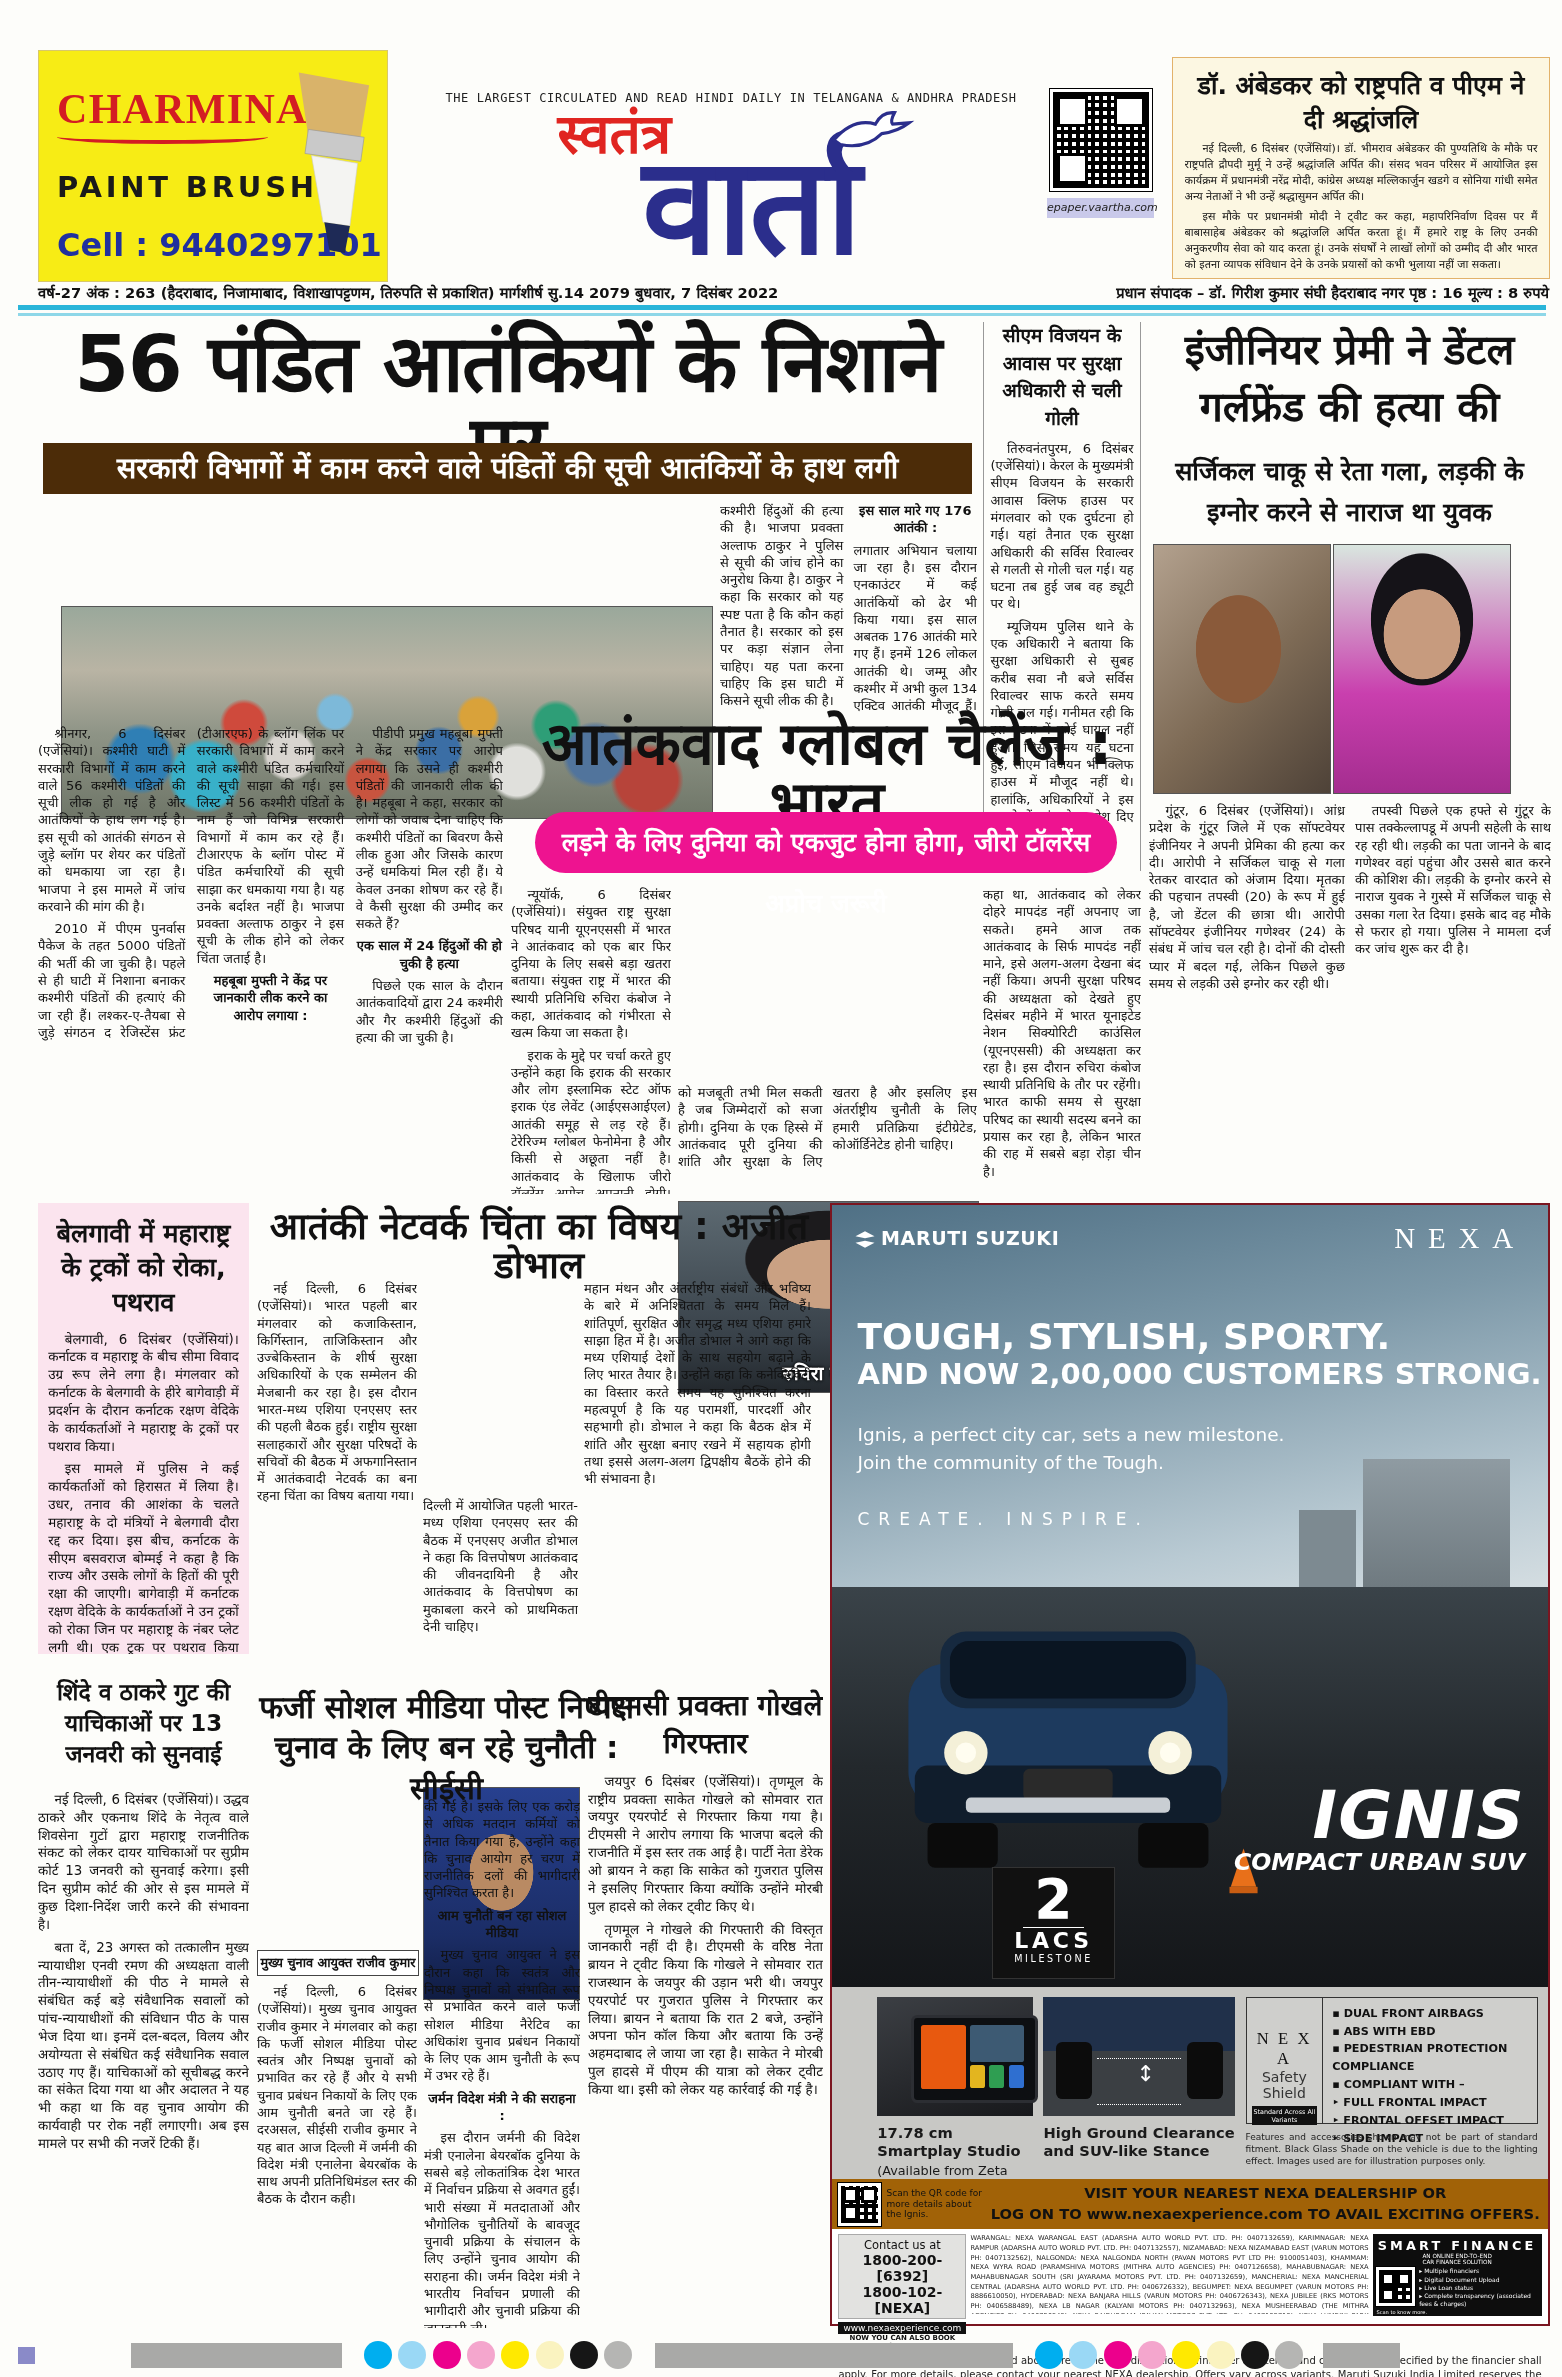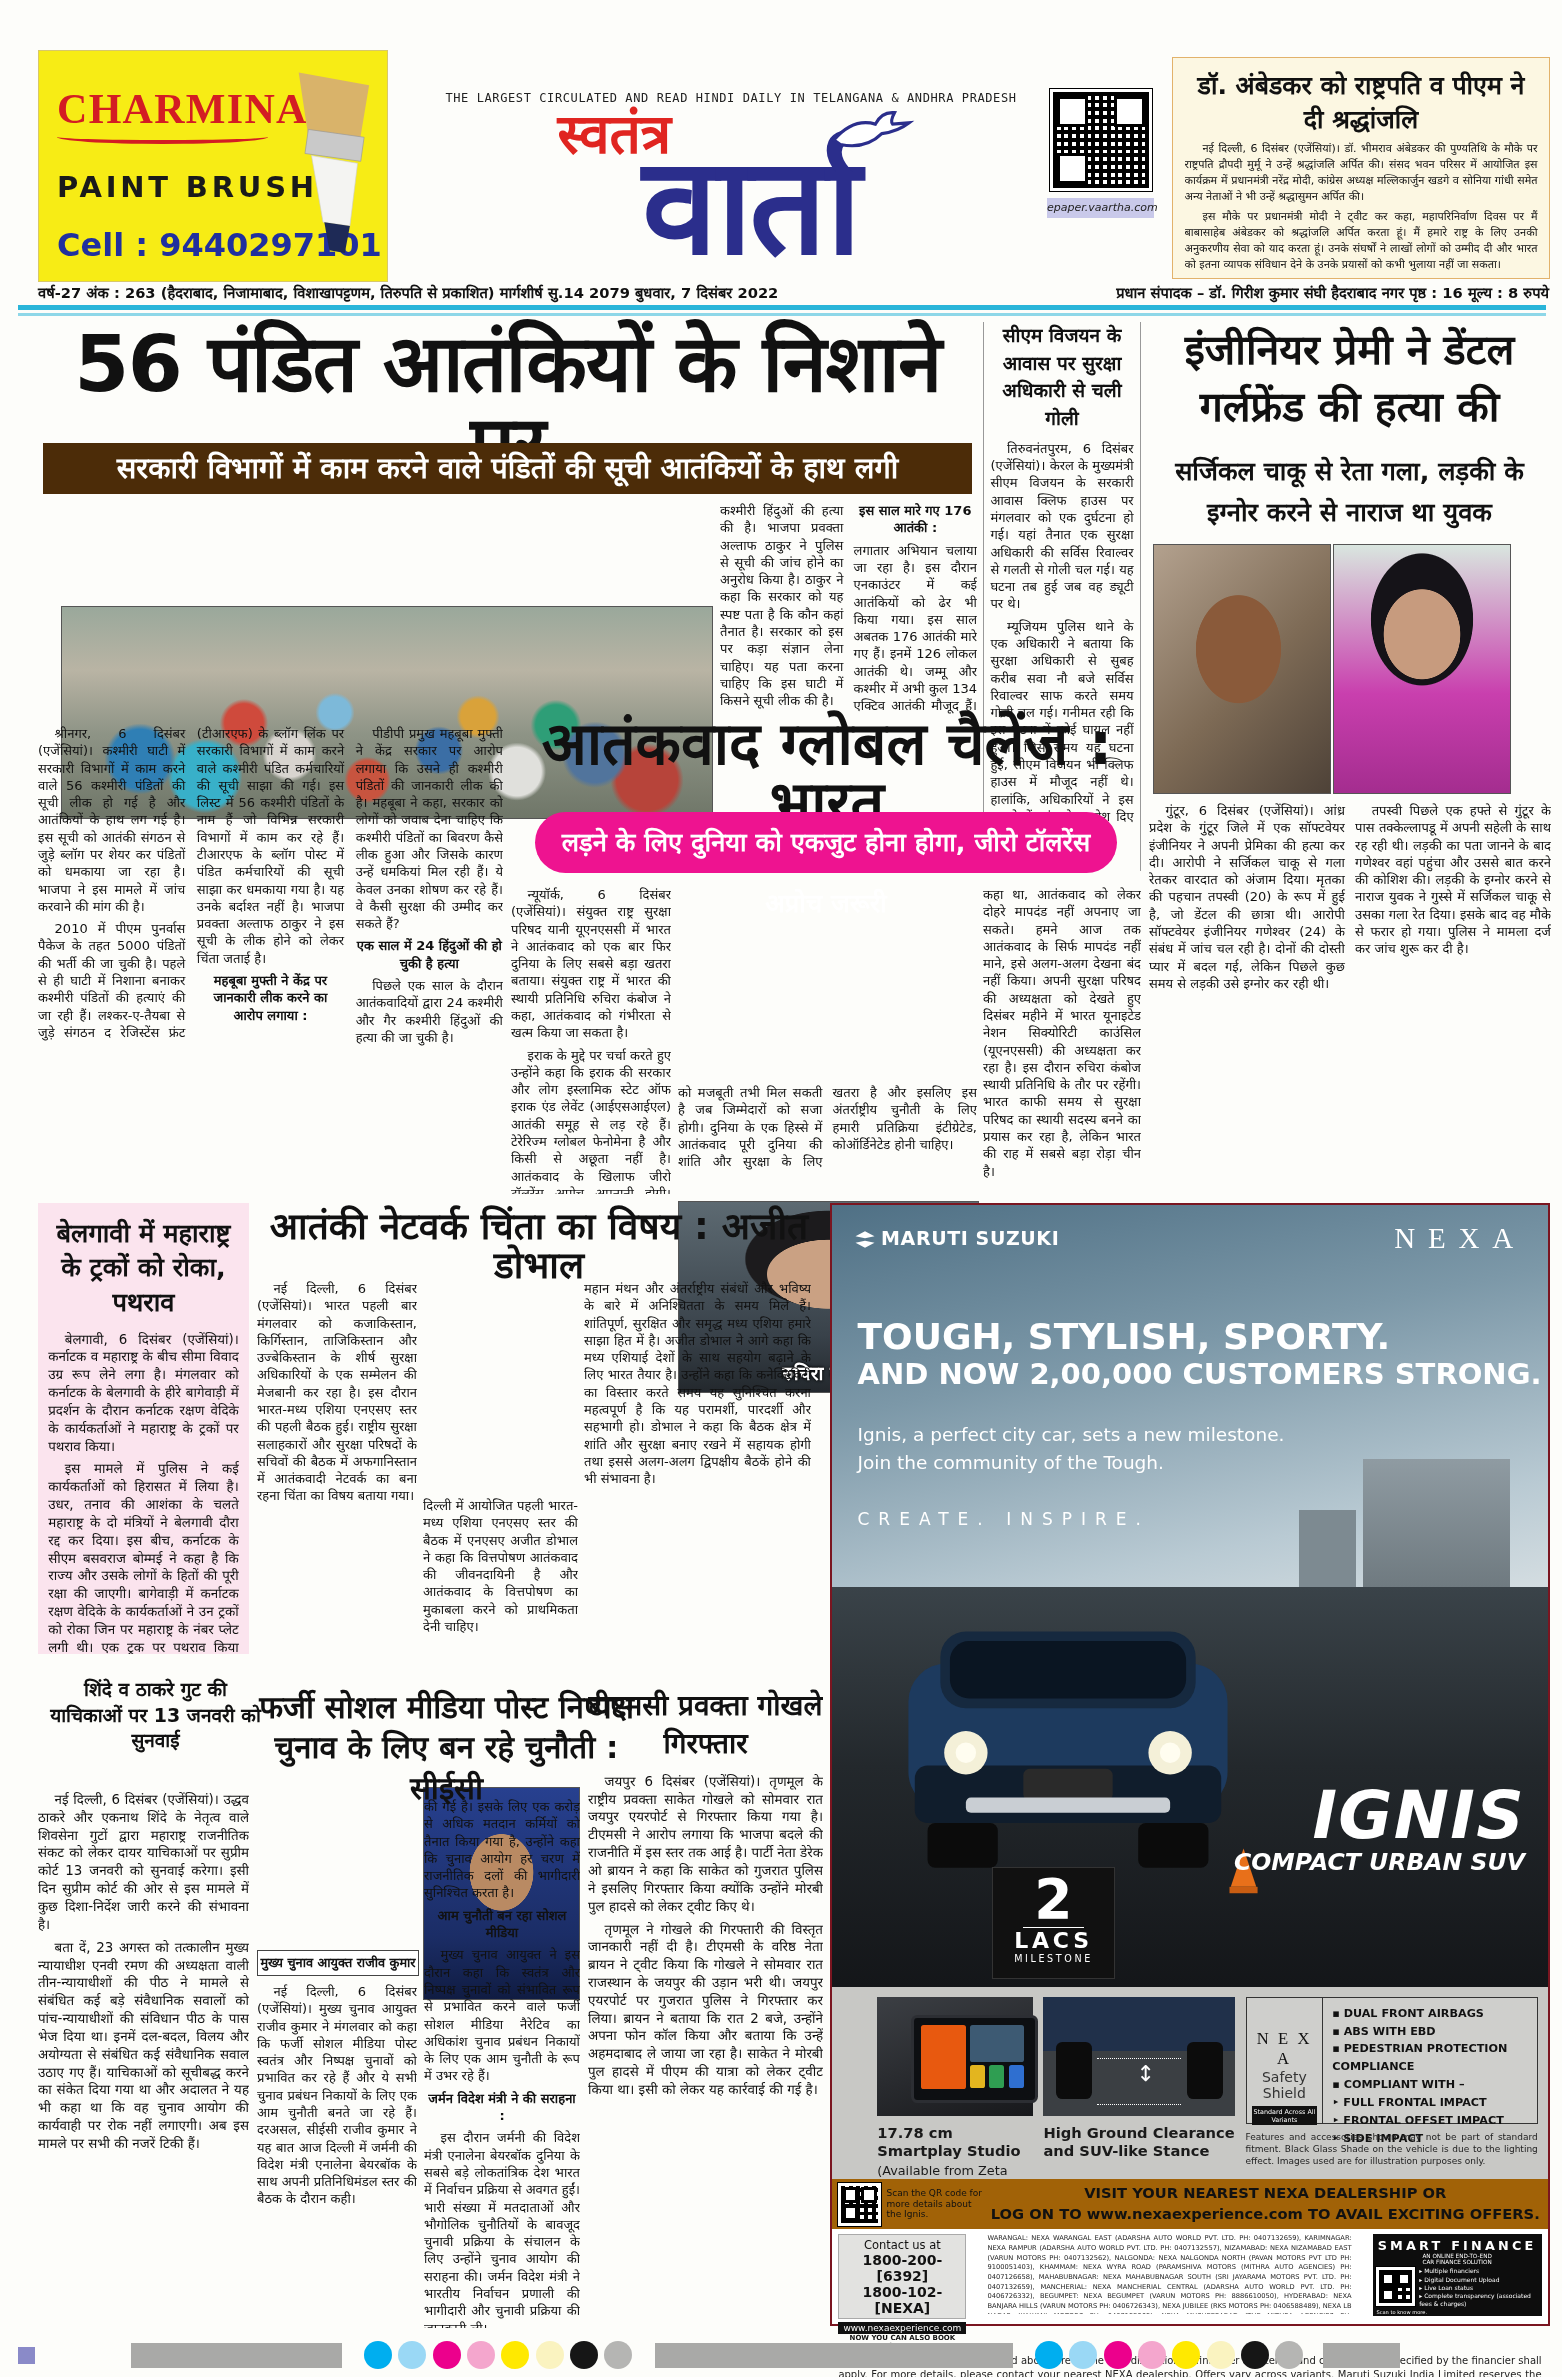--- a/index.html
+++ b/index.html
@@ -226,21 +226,21 @@
     <p class="pg">नई दिल्ली, 6 दिसंबर (एजेंसियां)। भारत पहली बार मंगलवार को कजाकिस्तान, किर्गिस्तान, ताजिकिस्तान और उज्बेकिस्तान के शीर्ष सुरक्षा अधिकारियों के एक सम्मेलन की मेजबानी कर रहा है। इस दौरान भारत-मध्य एशिया एनएसए स्तर की पहली बैठक हुई। राष्ट्रीय सुरक्षा सलाहकारों और सुरक्षा परिषदों के सचिवों की बैठक में अफगानिस्तान में आतंकवादी नेटवर्क का बना रहना चिंता का विषय बताया गया।</p>
   </div>
   <div class="abs photo face-photo blue" style="left:423px;top:1280px;width:155px;height:211px;"></div>
   <div class="abs hbody clip" style="left:423px;top:1497px;width:155px;height:157px;">
     <p>दिल्ली में आयोजित पहली भारत-मध्य एशिया एनएसए स्तर की बैठक में एनएसए अजीत डोभाल ने कहा कि वित्तपोषण आतंकवाद की जीवनदायिनी है और आतंकवाद के वित्तपोषण का मुकाबला करने को प्राथमिकता देनी चाहिए।</p>
   </div>
   <div class="abs hbody clip" style="left:584px;top:1280px;width:227px;height:374px;">
     <p>महान मंथन और अंतर्राष्ट्रीय संबंधों और भविष्य के बारे में अनिश्चितता के समय मिले हैं। शांतिपूर्ण, सुरक्षित और समृद्ध मध्य एशिया हमारे साझा हित में है। अजीत डोभाल ने आगे कहा कि मध्य एशियाई देशों के साथ सहयोग बढ़ाने के लिए भारत तैयार है। उन्होंने कहा कि कनेक्टिविटी का विस्तार करते समय यह सुनिश्चित करना महत्वपूर्ण है कि यह परामर्शी, पारदर्शी और सहभागी हो। डोभाल ने कहा कि बैठक क्षेत्र में शांति और सुरक्षा बनाए रखने में सहायक होगी तथा इससे अलग-अलग द्विपक्षीय बैठकें होने की भी संभावना है।</p>
   </div>
 
-  <div class="abs colhead" style="left:50px;top:1677px;width:211px;font-size:19px;line-height:1.35;font-weight:900;">शिंदे व ठाकरे गुट की याचिकाओं पर 13 जनवरी को सुनवाई</div>
+  <div class="abs colhead" style="left:38px;top:1677px;width:211px;font-size:23px;line-height:1.35;font-weight:900;">शिंदे व ठाकरे गुट की याचिकाओं पर 13 जनवरी को सुनवाई</div>
   <div class="abs hbody clip" style="left:38px;top:1791px;width:211px;height:538px;font-size:13.4px;">
     <p class="pg">नई दिल्ली, 6 दिसंबर (एजेंसियां)। उद्धव ठाकरे और एकनाथ शिंदे के नेतृत्व वाले शिवसेना गुटों द्वारा महाराष्ट्र राजनीतिक संकट को लेकर दायर याचिकाओं पर सुप्रीम कोर्ट 13 जनवरी को सुनवाई करेगा। इसी दिन सुप्रीम कोर्ट की ओर से इस मामले में कुछ दिशा-निर्देश जारी करने की संभावना है।</p>
     <p class="pg">बता दें, 23 अगस्त को तत्कालीन मुख्य न्यायाधीश एनवी रमण की अध्यक्षता वाली तीन-न्यायाधीशों की पीठ ने मामले से संबंधित कई बड़े संवैधानिक सवालों को पांच-न्यायाधीशों की संविधान पीठ के पास भेज दिया था। इनमें दल-बदल, विलय और अयोग्यता से संबंधित कई संवैधानिक सवाल उठाए गए हैं। याचिकाओं को सूचीबद्ध करने का संकेत दिया गया था और अदालत ने यह भी कहा था कि वह चुनाव आयोग की कार्यवाही पर रोक नहीं लगाएगी। अब इस मामले पर सभी की नजरें टिकी हैं।</p>
   </div>
 
   <div class="abs colhead" style="left:255px;top:1687px;width:383px;font-size:31px;line-height:1.3;font-weight:900;">फर्जी सोशल मीडिया पोस्ट निष्पक्ष चुनाव के लिए बन रहे चुनौती : सीईसी</div>
 
   <div class="abs capbox" style="left:257px;top:1950px;width:160px;height:24px;">मुख्य चुनाव आयुक्त राजीव कुमार</div>
   <div class="abs hbody clip" style="left:257px;top:1983px;width:160px;height:345px;">
     <p class="pg">नई दिल्ली, 6 दिसंबर (एजेंसियां)। मुख्य चुनाव आयुक्त राजीव कुमार ने मंगलवार को कहा कि फर्जी सोशल मीडिया पोस्ट स्वतंत्र और निष्पक्ष चुनावों को प्रभावित कर रहे हैं और ये सभी चुनाव प्रबंधन निकायों के लिए एक आम चुनौती बनते जा रहे हैं। दरअसल, सीईसी राजीव कुमार ने यह बात आज दिल्ली में जर्मनी की विदेश मंत्री एनालेना बेयरबॉक के साथ अपनी प्रतिनिधिमंडल स्तर की बैठक के दौरान कही।</p>
@@ -357,21 +357,21 @@
       <div class="graybar" style="height:50px;display:flex;align-items:center;">
         <div class="qr" style="width:37px;height:37px;margin-left:6.4px;flex:none;">
             <span class="fk"></span>
           </div>
         <div style="width:96px;font-size:9px;line-height:1.2;margin-left:5.1px;">Scan the QR code for more details about the Ignis.</div>
         <div style="flex:1;text-align:center;font-weight:800;font-size:14.7px;line-height:1.4;">
           <div>VISIT YOUR NEAREST NEXA DEALERSHIP OR</div>
           <div>LOG ON TO www.nexaexperience.com TO AVAIL EXCITING OFFERS.</div>
         </div>
       </div>
-      <div style="display:flex;gap:21px;padding:5.1px 6.4px 0 6.4px;">
+      <div style="display:flex;gap:4px;padding:5.1px 6.4px 0 6.4px;">
         <div style="width:128px;">
           <div class="contactbox" style="padding:2.6px;">
             <div style="font-size:11.5px;">Contact us at</div>
             <div style="font-size:14px;font-weight:800;">1800-200-[6392]</div>
             <div style="font-size:14px;font-weight:800;">1800-102-[NEXA]</div>
           </div>
           <div class="blackbar" style="font-size:9px;padding:1.3px;margin-top:2.6px;">www.nexaexperience.com</div>
           <div style="font-size:7px;font-weight:700;text-align:center;">NOW YOU CAN ALSO BOOK ONLINE</div>
         </div>
         <div class="dealers clip" style="flex:1;height:80px;">WARANGAL: NEXA WARANGAL EAST (ADARSHA AUTO WORLD PVT. LTD. PH: 0407132659), KARIMNAGAR: NEXA RAMPUR (ADARSHA AUTO WORLD PVT. LTD. PH: 0407132557), NIZAMABAD: NEXA NIZAMABAD EAST (VARUN MOTORS PH: 0407132562), NALGONDA: NEXA NALGONDA NORTH (PAVAN MOTORS PVT LTD PH: 9100051403), KHAMMAM: NEXA WYRA ROAD (PARAMSHIVA MOTORS (MITHRA AUTO AGENCIES) PH: 0407126658), MAHABUBNAGAR: NEXA MAHABUBNAGAR SOUTH (SRI JAYARAMA MOTORS PVT. LTD. PH: 0407132659), MANCHERIAL: NEXA MANCHERIAL CENTRAL (ADARSHA AUTO WORLD PVT. LTD. PH: 0406726332), BEGUMPET: NEXA BEGUMPET (VARUN MOTORS PH: 8886610050), HYDERABAD: NEXA BANJARA HILLS (VARUN MOTORS PH: 0406726343), NEXA JUBILEE (RKS MOTORS PH: 0406588489), NEXA LB NAGAR (KALYANI MOTORS PH: 0407132963), NEXA MUSHEERABAD (THE MITHRA AGENCIES PH: 0406726545), NEXA RAIDURGAM (PAVAN MOTORS PVT. LTD. PH: 0407132713), NEXA LUMBINI PARK (RKS MOTORS PH: 0406726330), NEXA MALAKPET (GEM MOTORS INDIA PVT LTD PH: 0405733785), NEXA KUKATPALLY (ADARSHA AUTO WORLD PVT. LTD. PH: 0407132657), NEXA GACHIBOWLI (JAYABHERI AUTOMOTIVE PH: 0406726342), NEXA QCITY ROAD (SAI SERVICE PVT LTD PH: 0406658833), SECUNDERABAD: NEXA BOWENPALLY (AUTOFIN LIMITED PH: 0407132657), NEXA SAINIKPURI (VARUN MOTORS PH: 0407132650).</div>

